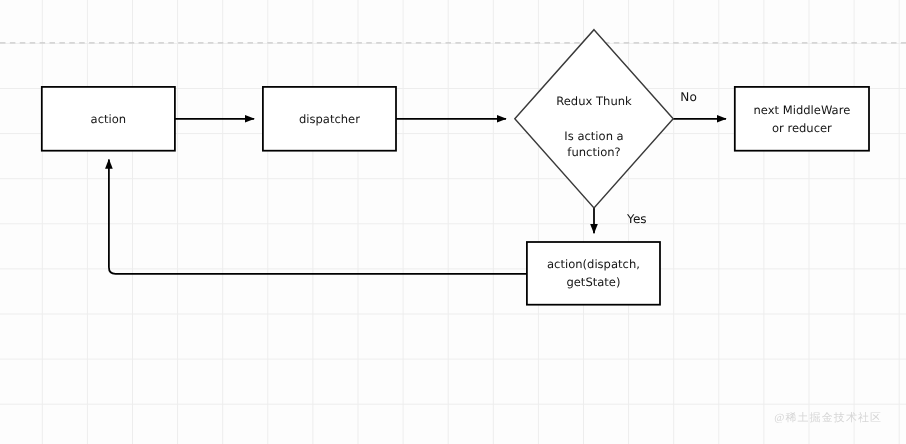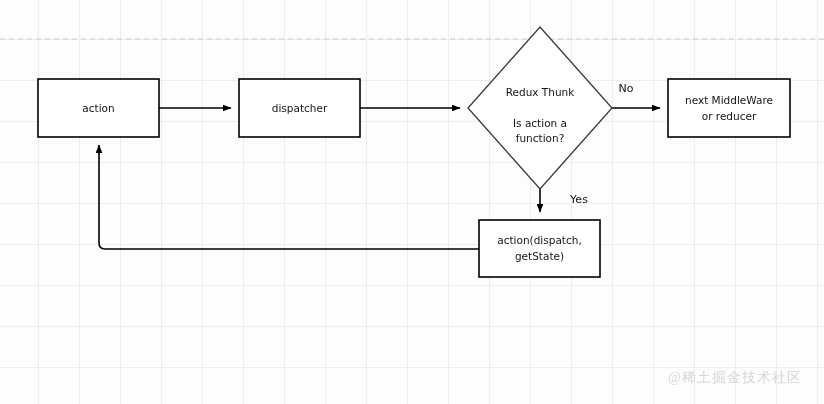--- a/index.html
+++ b/index.html
@@ -64,21 +64,21 @@
     stroke: #c9c9c9;
     stroke-width: 1;
     stroke-dasharray: 5 4;
     fill: none;
   }
   #watermark {
     position: absolute;
     right: 22px;
     bottom: 17px;
     font-family: Liberation Serif, serif;
-    font-size: 14px;
+    font-size: 10px;
     color: #d6d6d6;
     letter-spacing: 1px;
     white-space: nowrap;
     user-select: none;
   }
 </style>
 </head>
 <body>
 
 <div id="canvas">

